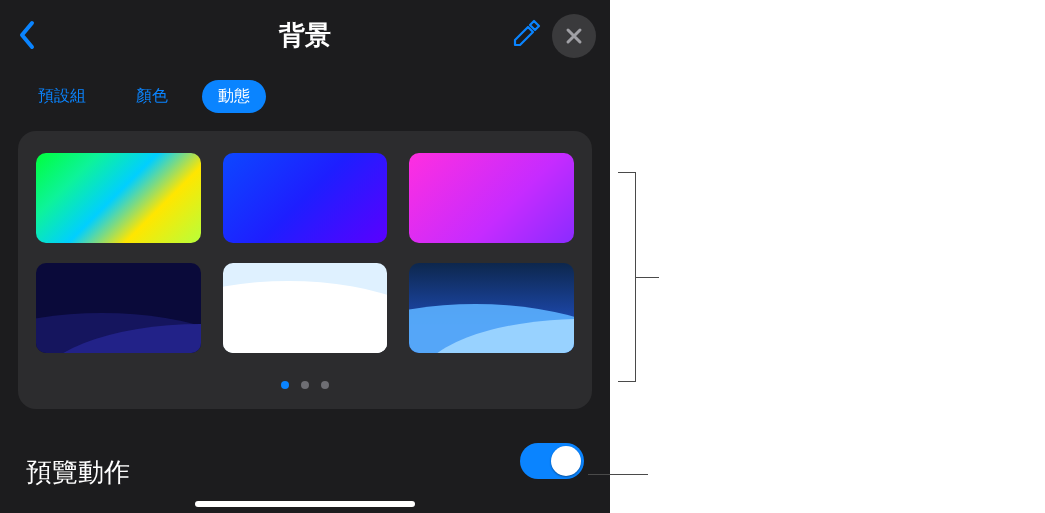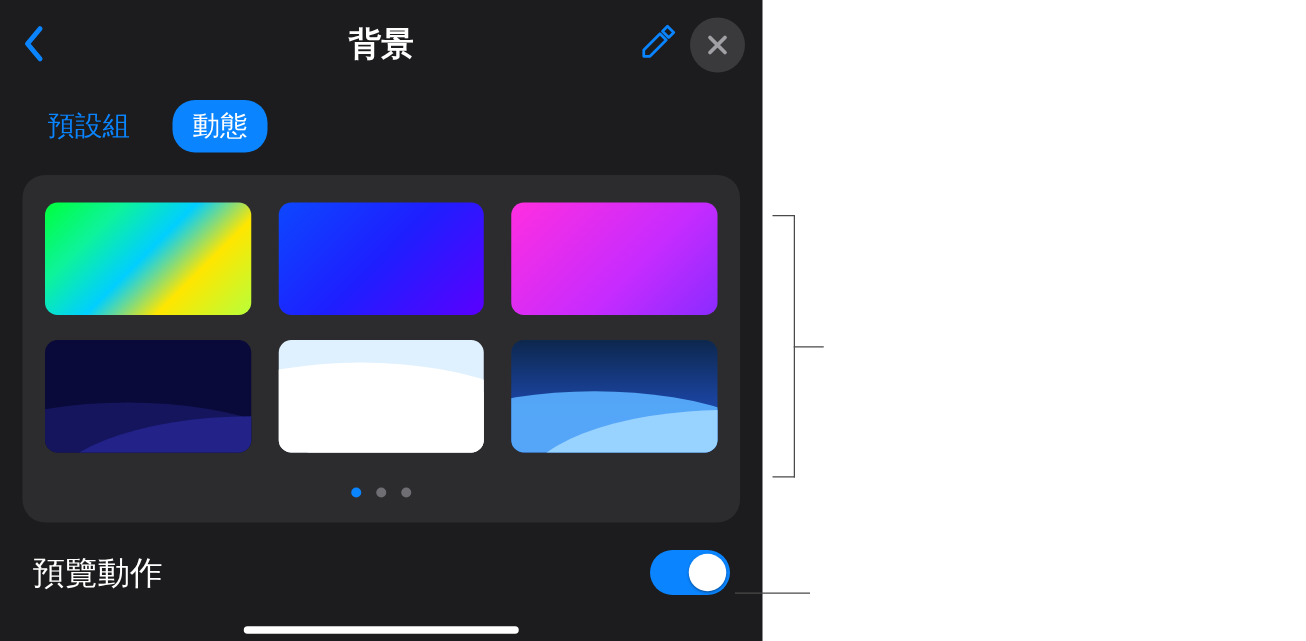--- a/index.html
+++ b/index.html
@@ -58,21 +58,21 @@
       align-items: center;
       justify-content: center;
       cursor: pointer;
     }
     .close-btn svg { color: #a0a0a5; }
 
     .tabs {
       display: flex;
       gap: 18px;
       padding: 10px 22px 18px;
-      font-size: 22px;
+      font-size: 16px;
       align-items: center;
     }
     .tab {
       color: #0a84ff;
       padding: 6px 16px;
       border-radius: 18px;
       cursor: pointer;
     }
     .tab.active {
       background: #0a84ff;
@@ -152,20 +152,21 @@
 
     .footer-row {
       display: flex;
       align-items: center;
       justify-content: space-between;
       padding: 22px 26px 0;
     }
     .footer-label {
       font-size: 26px;
       color: #fff;
+      margin-top: 24px;
     }
     .switch {
       width: 64px; height: 36px;
       background: #0a84ff;
       border-radius: 18px;
       position: relative;
       cursor: pointer;
     }
     .switch .knob {
       position: absolute;
@@ -231,20 +232,21 @@
     </div>
     <div class="close-btn">
       <svg width="20" height="20" viewBox="0 0 20 20">
         <path d="M4 4 L16 16 M16 4 L4 16" stroke="currentColor" stroke-width="3" stroke-linecap="round"></path>
       </svg>
     </div>
   </div>
 
   <div class="tabs">
     <div class="tab">預設組</div>
+    <div class="tab">顏色</div>
     <div class="tab active">動態</div>
   </div>
 
   <div class="grid-area">
     <div class="thumb-grid">
       <div class="thumb tg-rainbow"></div>
       <div class="thumb tg-blue"></div>
       <div class="thumb tg-magenta"></div>
       <div class="thumb hills-dark"></div>
       <div class="thumb hills-white"></div>

